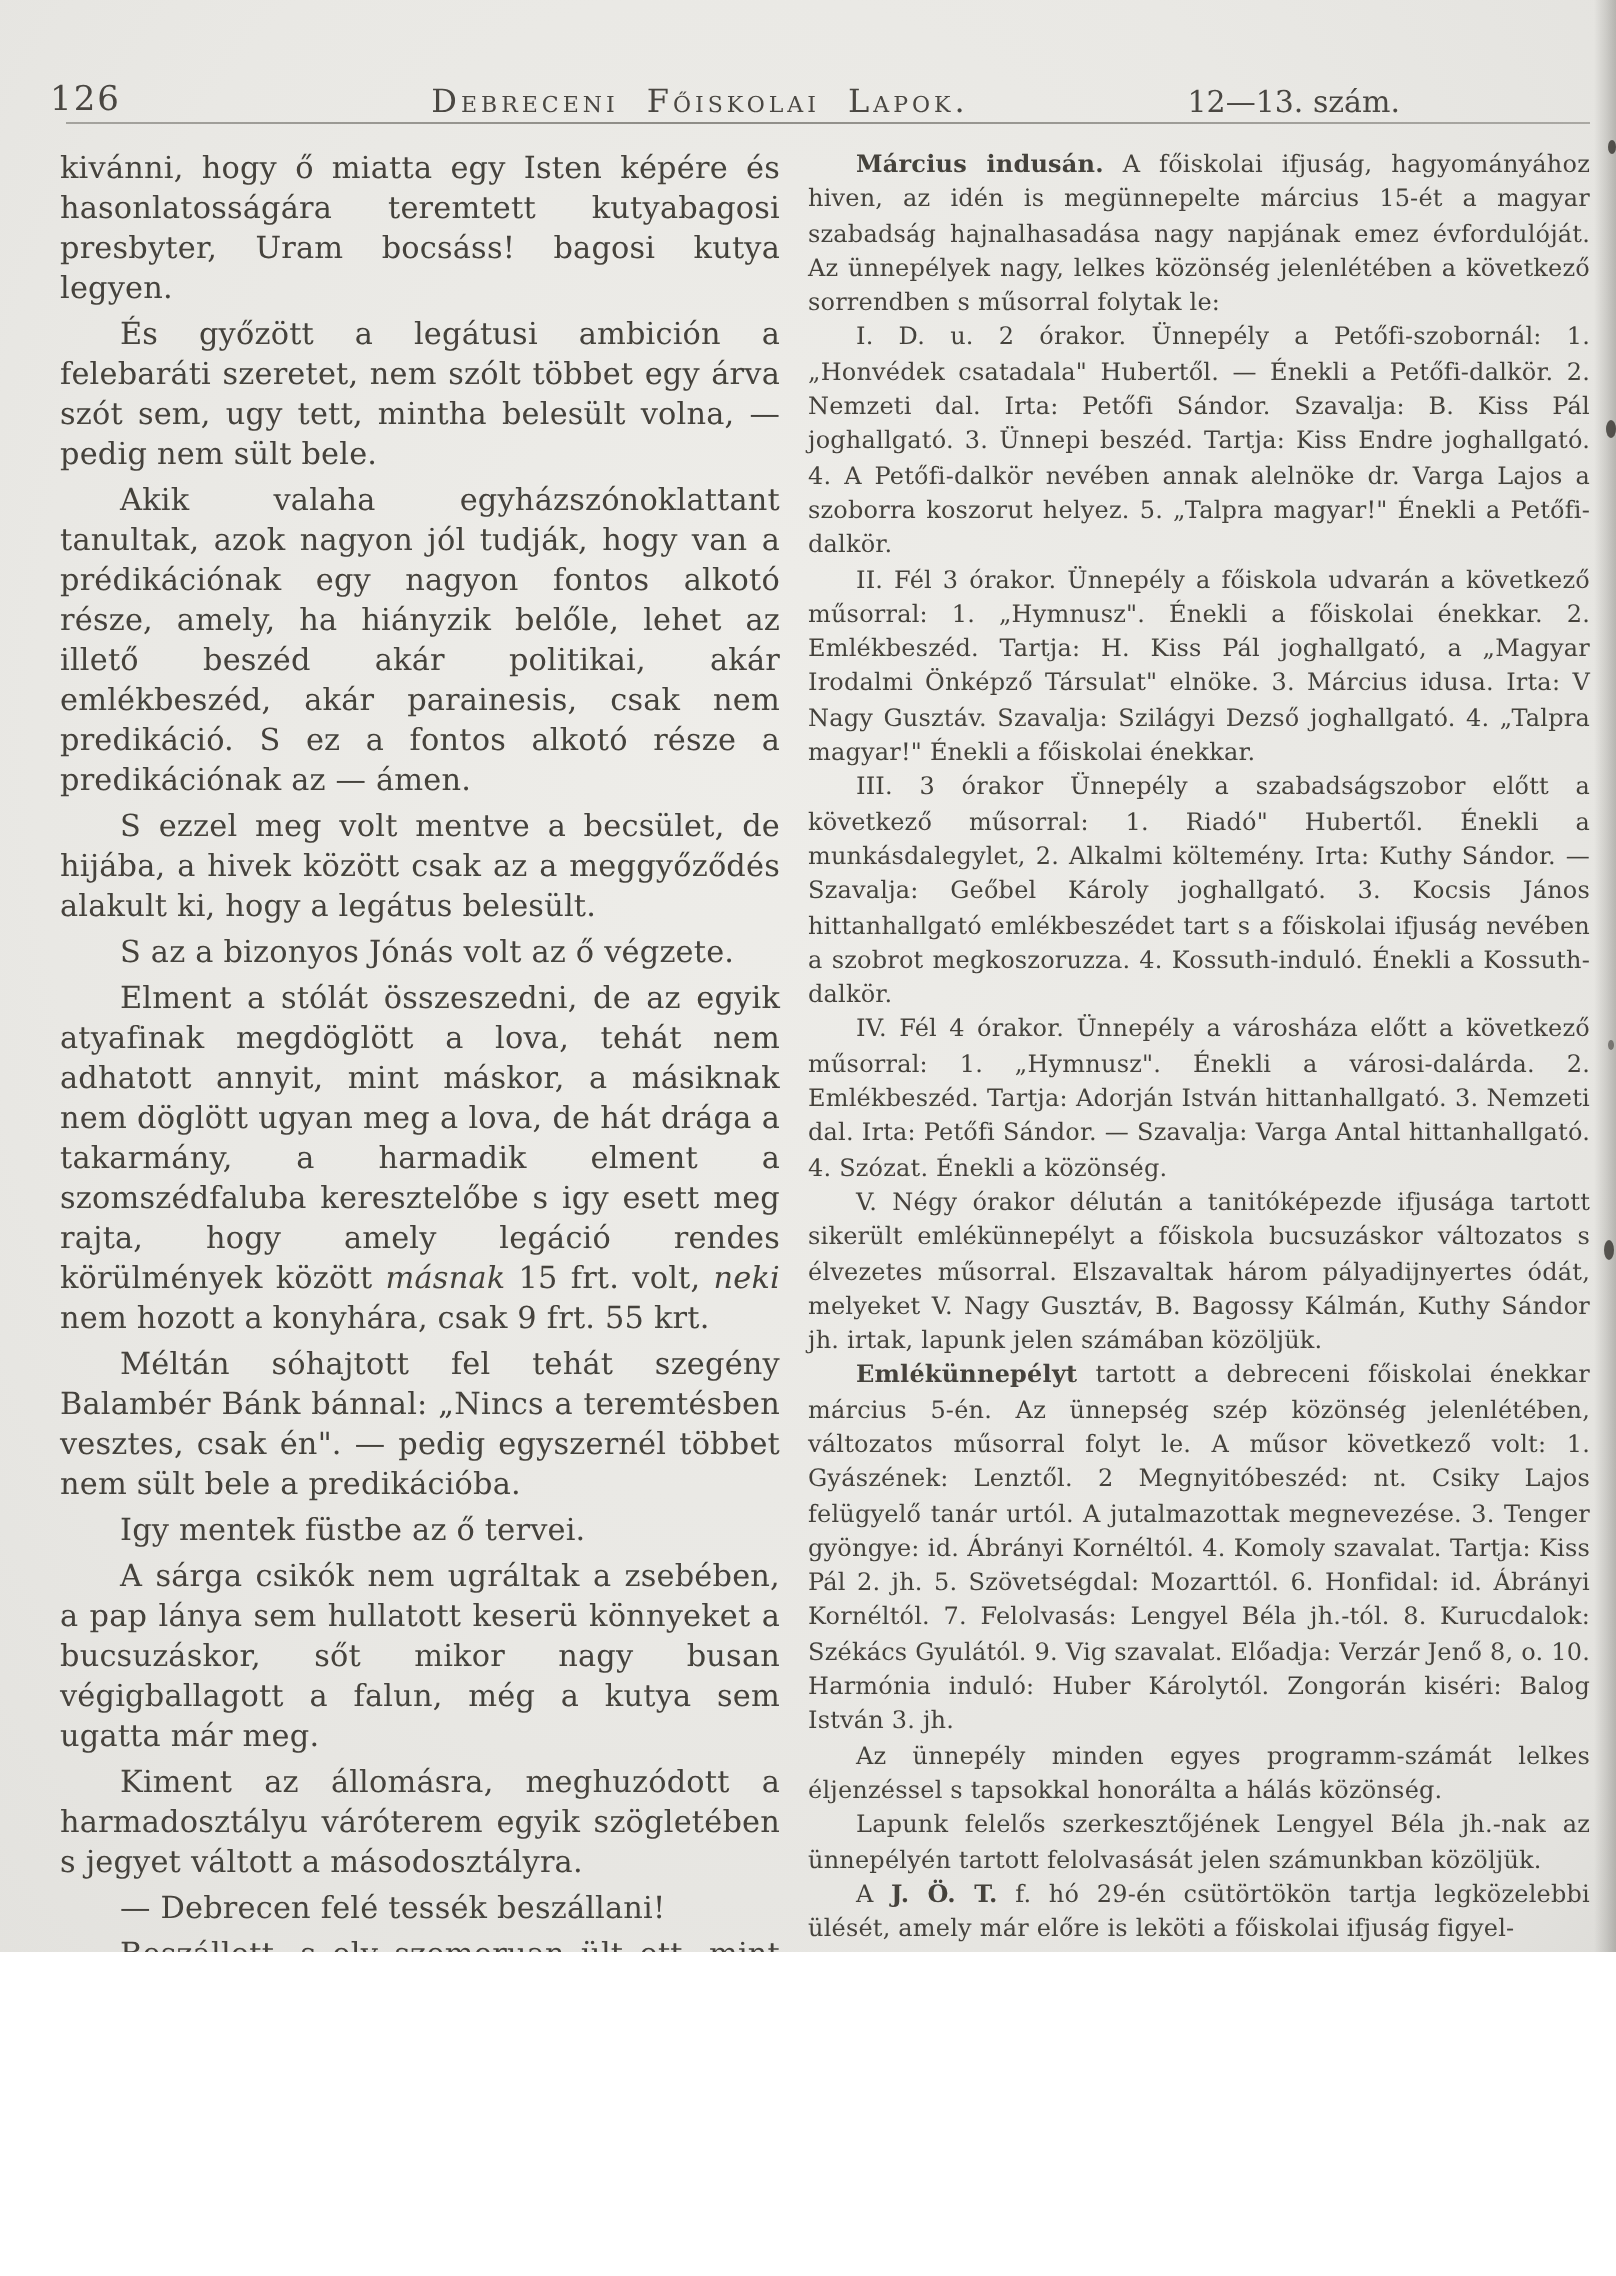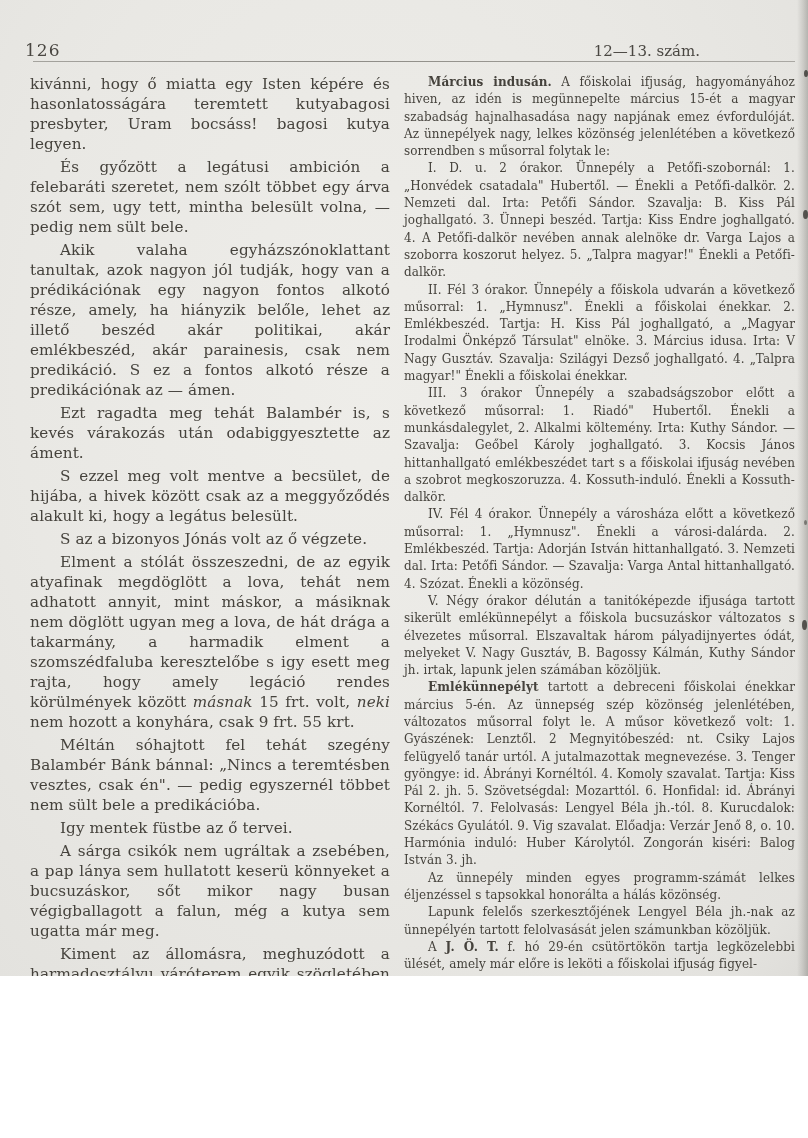--- a/index.html
+++ b/index.html
@@ -53,30 +53,30 @@
     border-radius:50% 45% 55% 50%; transform:rotate(12deg); filter:blur(.4px); }
   .scratch { position:absolute; left:636px; top:1086px; width:26px; height:1px;
     background:rgba(105,102,96,.45); transform:rotate(-28deg); }
 </style>
 </head>
 <body>
 
 <div class="page">
 
   <span class="hdr-num">126</span>
+  <span class="hdr-title">Debreceni Főiskolai Lapok.</span>
   <span class="hdr-issue">12—13. szám.</span>
   <div class="hdr-rule"></div>
 
   <div class="columns">
     <section class="col-left">
       <div id="left-paras">
           <p class="no-indent"><span>kivánni, hogy ő miatta egy Isten képére és hasonlatosságára teremtett kutyabagosi presbyter, Uram bocsáss! bagosi kutya legyen.</span></p>
           <p><span>És győzött a legátusi ambición a felebaráti szeretet, nem szólt többet egy árva szót sem, ugy tett, mintha belesült volna, — pedig nem sült bele.</span></p>
           <p><span>Akik valaha egyházszónoklattant tanultak, azok nagyon jól tudják, hogy van a prédikációnak egy nagyon fontos alkotó része, amely, ha hiányzik belőle, lehet az illető beszéd akár politikai, akár emlékbeszéd, akár parainesis, csak nem predikáció. S ez a fontos alkotó része a predikációnak az — ámen.</span></p>
-          <p><span>Ezt ragadta meg tehát Balambér is, s kevés várakozás után odabiggyesztette az áment.</span></p>
           <p><span>S ezzel meg volt mentve a becsület, de hijába, a hivek között csak az a meggyőződés alakult ki, hogy a legátus belesült.</span></p>
           <p><span>S az a bizonyos Jónás volt az ő végzete.</span></p>
           <p><span>Elment a stólát összeszedni, de az egyik atyafinak megdöglött a lova, tehát nem adhatott annyit, mint máskor, a másiknak nem döglött ugyan meg a lova, de hát drága a takarmány, a harmadik elment a szomszédfaluba keresztelőbe s igy esett meg rajta, hogy amely legáció rendes körülmények között </span><span class="italic">másnak</span><span> 15 frt. volt, </span><span class="italic">neki</span><span> nem hozott a konyhára, csak 9 frt. 55 krt.</span></p>
           <p><span>Méltán sóhajtott fel tehát szegény Balambér Bánk bánnal: „Nincs a teremtésben vesztes, csak én". — pedig egyszernél többet nem sült bele a predikációba.</span></p>
           <p><span>Igy mentek füstbe az ő tervei.</span></p>
           <p><span>A sárga csikók nem ugráltak a zsebében, a pap lánya sem hullatott keserü könnyeket a bucsuzáskor, sőt mikor nagy busan végigballagott a falun, még a kutya sem ugatta már meg.</span></p>
           <p><span>Kiment az állomásra, meghuzódott a harmadosztályu váróterem egyik szögletében s jegyet váltott a másodosztályra.</span></p>
           <p><span>— Debrecen felé tessék beszállani!</span></p>
           <p><span>Beszállott, s oly szomoruan ült ott, mint Hannibál Karthágó romjain.</span></p>
           <p><span>Igy foszlottak szét az ő reményei is, mint sokaké — a bál után.</span></p>

